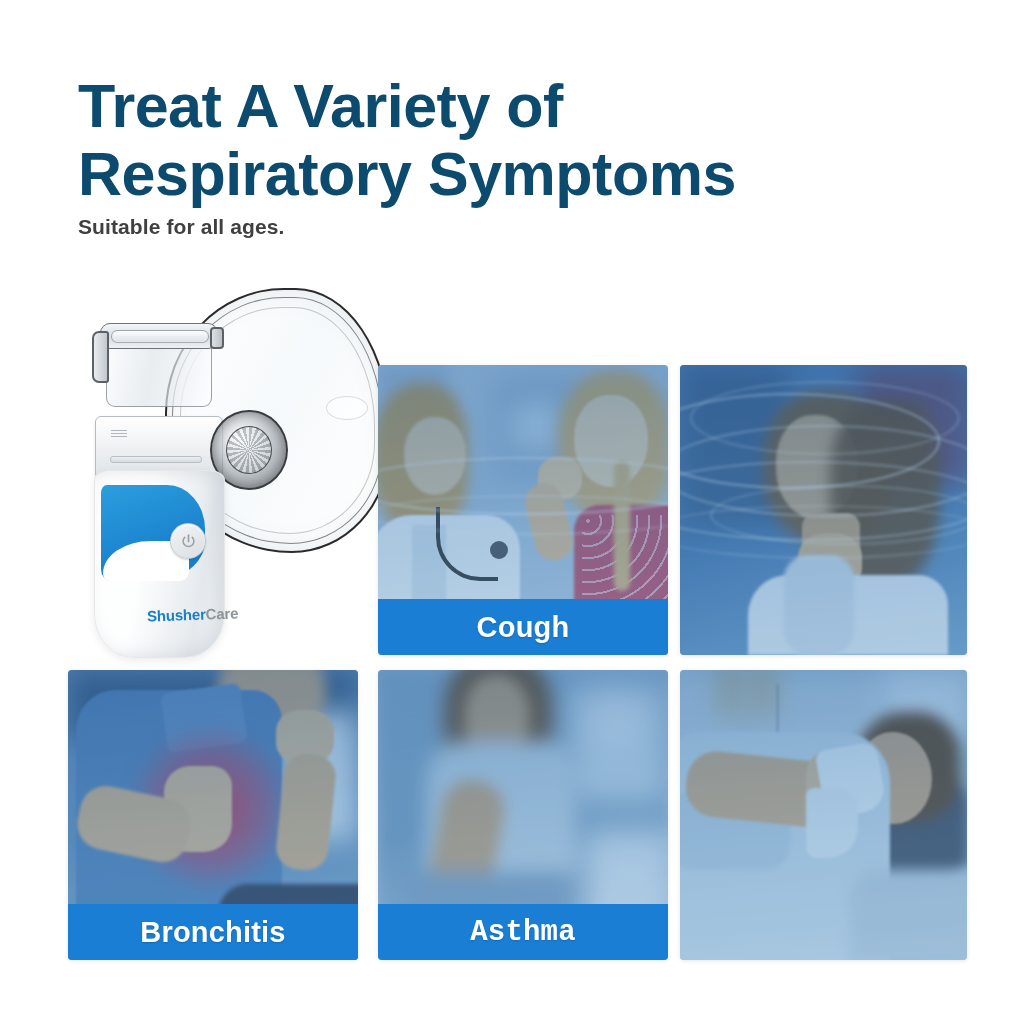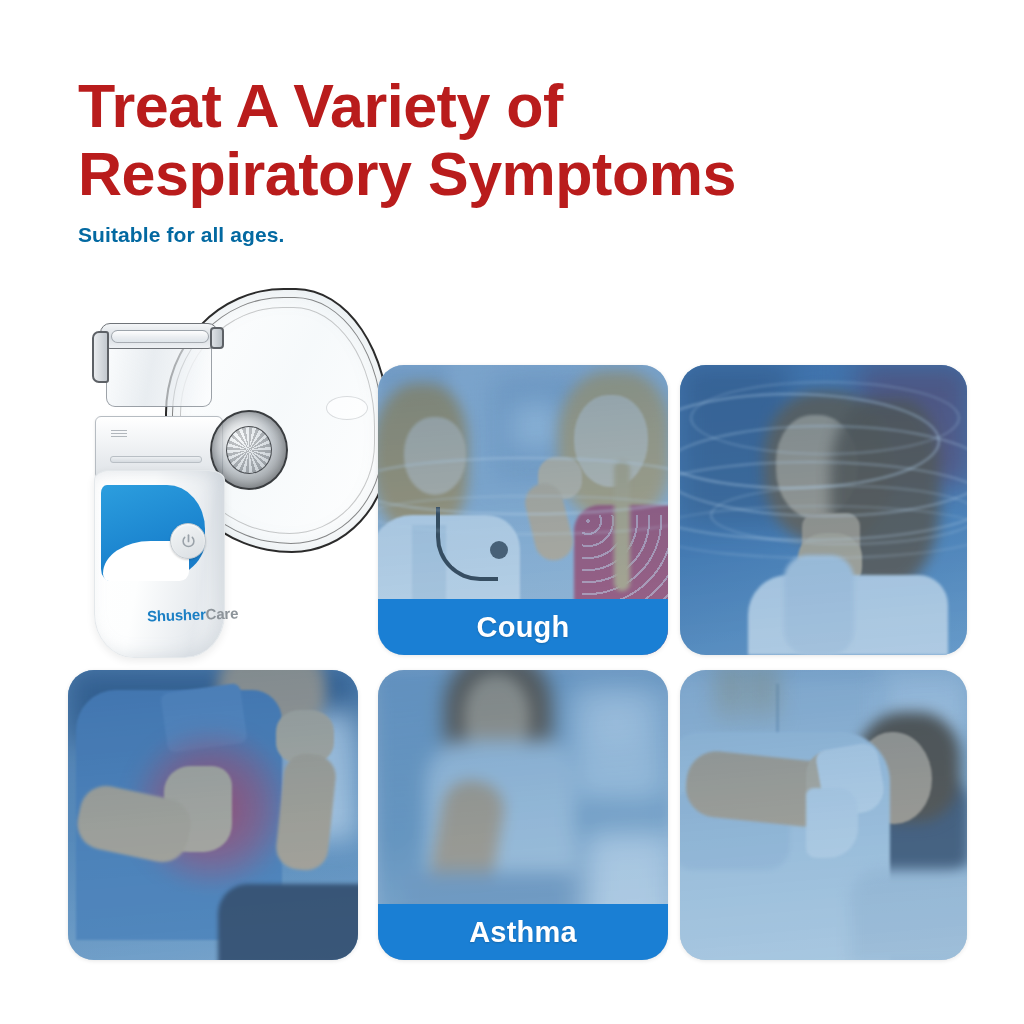--- a/index.html
+++ b/index.html
@@ -10,25 +10,25 @@
     font-family:"Liberation Sans", sans-serif;
     overflow:hidden;
   }
 
   .page { position:relative; width:1024px; height:1024px; background:#fff; }
 
   
   .header { position:absolute; left:78px; top:72px; width:900px; }
   .headline {
     font-size:61px; line-height:1.12; font-weight:bold;
-    color:#b91c1c; letter-spacing:-0.5px; white-space:pre-line;
+    color:#0c4a6e; letter-spacing:-0.5px; white-space:pre-line;
   }
   .subhead {
-    margin-top:14px; font-size:21px; font-weight:bold;
-    color:#0369a1; letter-spacing:0.1px;
+    margin-top:6px; font-size:21px; font-weight:bold;
+    color:#404040; letter-spacing:0.1px;
   }
 
   
   .product { position:absolute; left:70px; top:288px; width:320px; height:375px; }
 
   .mask-wrap { position:absolute; left:95px; top:0px; width:225px; height:265px; }
   .mask-shell {
     position:absolute; left:0; top:0; width:100%; height:100%;
     border:2.5px solid #2b2b2b;
     border-radius:58% 46% 48% 62% / 52% 58% 44% 50%;
@@ -138,21 +138,21 @@
     position:absolute; left:52px; bottom:34px;
     font-size:15px; font-weight:bold; letter-spacing:-.2px;
     white-space:nowrap; transform:rotate(-2deg);
   }
   .brand .b1 { color:#1b7fc4; }
   .brand .b2 { color:#8d949a; }
 
   
   .grid { position:absolute; left:68px; top:365px; width:899px; height:595px; }
   .card {
-    position:absolute; border-radius:26px; overflow:hidden;
+    position:absolute; border-radius:4px; overflow:hidden;
     background:#b9cde0;
     box-shadow:0 1px 4px rgba(0,0,0,.10);
   }
   .photo { position:absolute; inset:0; }
   .tint {
     position:absolute; inset:0;
     background:linear-gradient(175deg, rgba(36,104,170,.42) 0%, rgba(58,128,186,.30) 50%, rgba(120,170,210,.24) 100%);
     mix-blend-mode:multiply;
   }
   .tint2 { position:absolute; inset:0; background:rgba(90,150,205,.18); }
@@ -303,23 +303,24 @@
         <div style="position:absolute;left:96px;top:96px;width:68px;height:86px;border-radius:26px 20px 28px 24px;background:#e3c3a3;filter:blur(1.2px);"></div>
         <div style="position:absolute;left:10px;top:122px;width:112px;height:64px;background:#ddbd9c;filter:blur(1.6px);border-radius:26px;transform:rotate(12deg);"></div>
 
         <div style="position:absolute;left:208px;top:40px;width:58px;height:54px;border-radius:40%;background:#e6c7a6;filter:blur(1.1px);"></div>
         <div style="position:absolute;left:212px;top:84px;width:52px;height:116px;border-radius:22px;background:#dcbb99;filter:blur(1.5px);transform:rotate(6deg);"></div>
 
         <div style="position:absolute;left:150px;top:214px;width:148px;height:80px;background:#3b506b;filter:blur(2px);border-radius:30px 0 0 0;"></div>
       </div>
       <div class="tint"></div>
       <div class="tint2"></div>
-    </div>
-
-    <div class="card" style="left:310px; top:305px; width:290px; height:290px;">
+      <div class="label">Bronchitis</div>
+    </div>
+
+    <div class="card" style="left:310px; top:305px; width:290px; height:290px;font-family:Liberation Mono, monospace;">
       <div class="photo soft">
         <div style="position:absolute;inset:0;background:linear-gradient(168deg,#9cc0da 0%,#86aecd 48%,#b3cde0 100%);"></div>
         <div class="softer" style="position:absolute;left:190px;top:12px;width:100px;height:120px;background:#d9e8f2;"></div>
         <div class="softer" style="position:absolute;left:214px;top:30px;width:48px;height:44px;background:#f1f7fb;"></div>
 
         <div class="soft" style="position:absolute;left:66px;top:-16px;width:108px;height:128px;border-radius:42% 40% 38% 44%;background:#7b6450;"></div>
         <div style="position:absolute;left:86px;top:4px;width:66px;height:88px;border-radius:46% 48% 52% 50%;background:#cfae8e;filter:blur(2px);"></div>
         <div class="soft" style="position:absolute;left:48px;top:70px;width:150px;height:150px;border-radius:40px 30px 0 0;background:#cfe0ec;"></div>
 
         <div style="position:absolute;left:56px;top:110px;width:62px;height:150px;border-radius:28px;background:#d3b393;filter:blur(2.2px);transform:rotate(10deg);"></div>

